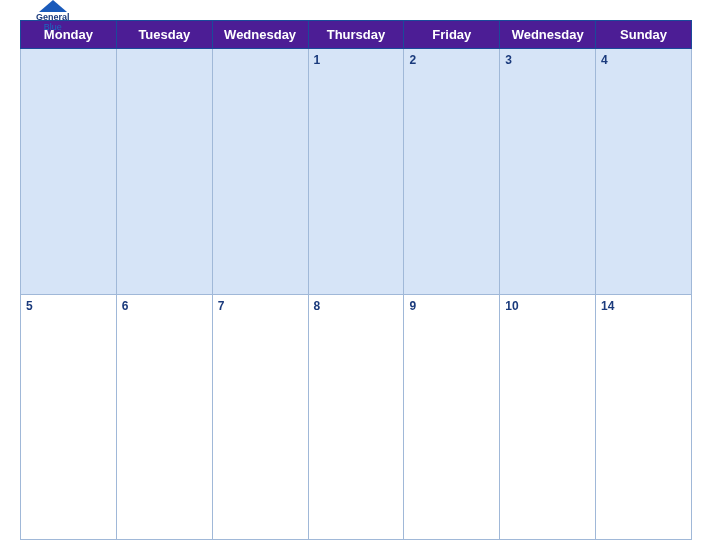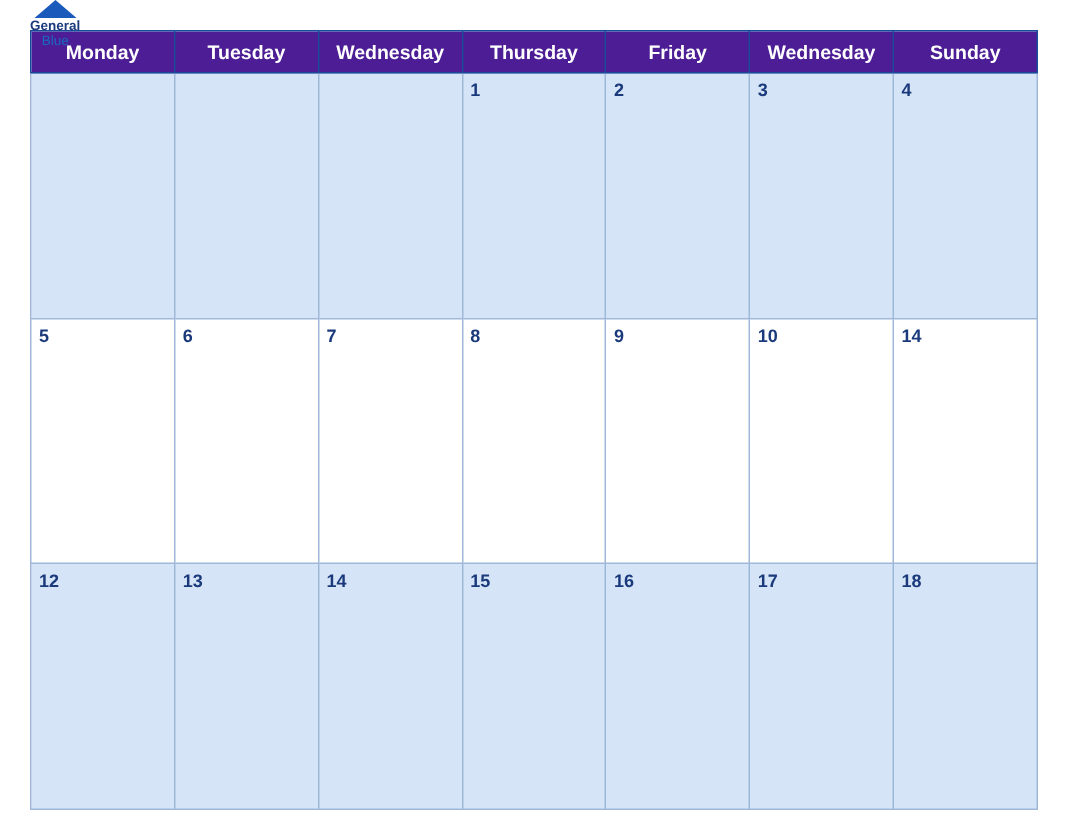--- a/index.html
+++ b/index.html
@@ -17,21 +17,21 @@
       width: 100%;
       display: flex;
       align-items: center;
       justify-content: center;
       position: relative;
       margin-bottom: 4px;
       margin-top: 6px;
     }
     .logo {
       position: absolute;
-      left: 0;
+      left: 16px;
       display: flex;
       flex-direction: column;
       align-items: center;
       font-size: 10px;
       color: #1a3a7c;
       font-weight: bold;
       line-height: 1.1;
     }
     .logo-triangle {
       width: 0;
@@ -135,23 +135,14 @@
       </tr>
       <tr>
         <td><span class="day-num">5</span></td>
         <td><span class="day-num">6</span></td>
         <td><span class="day-num">7</span></td>
         <td><span class="day-num">8</span></td>
         <td><span class="day-num">9</span></td>
         <td><span class="day-num">10</span></td>
         <td><span class="day-num">14</span></td>
       </tr>
-      <tr>
-        <td><span class="day-num">12</span></td>
-        <td><span class="day-num">13</span></td>
-        <td><span class="day-num">14</span></td>
-        <td><span class="day-num">15</span></td>
-        <td><span class="day-num">16</span></td>
-        <td><span class="day-num">17</span></td>
-        <td><span class="day-num">18</span></td>
-      </tr>
     </tbody>
 </table>
 
 </body></html>

